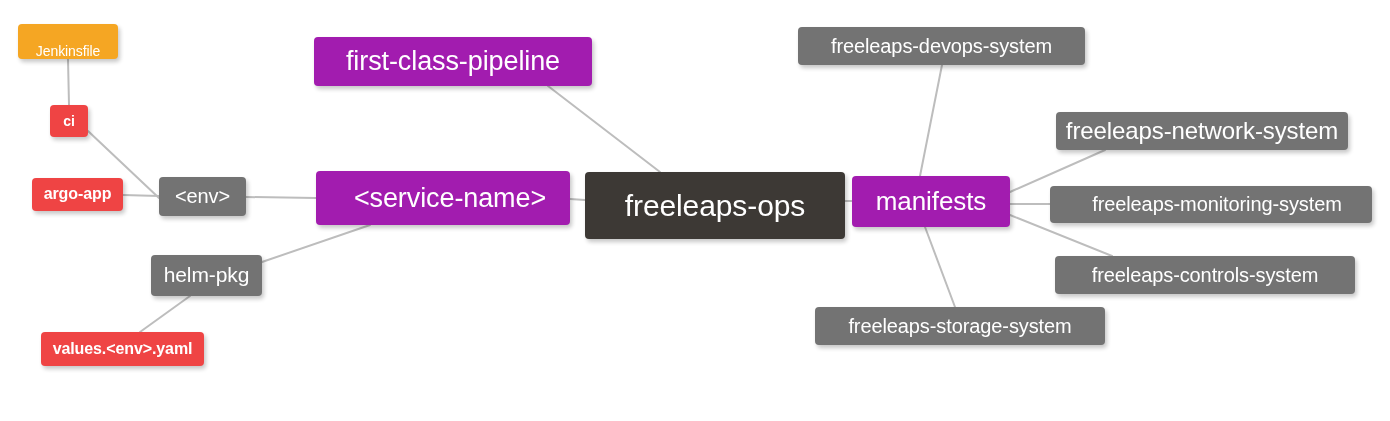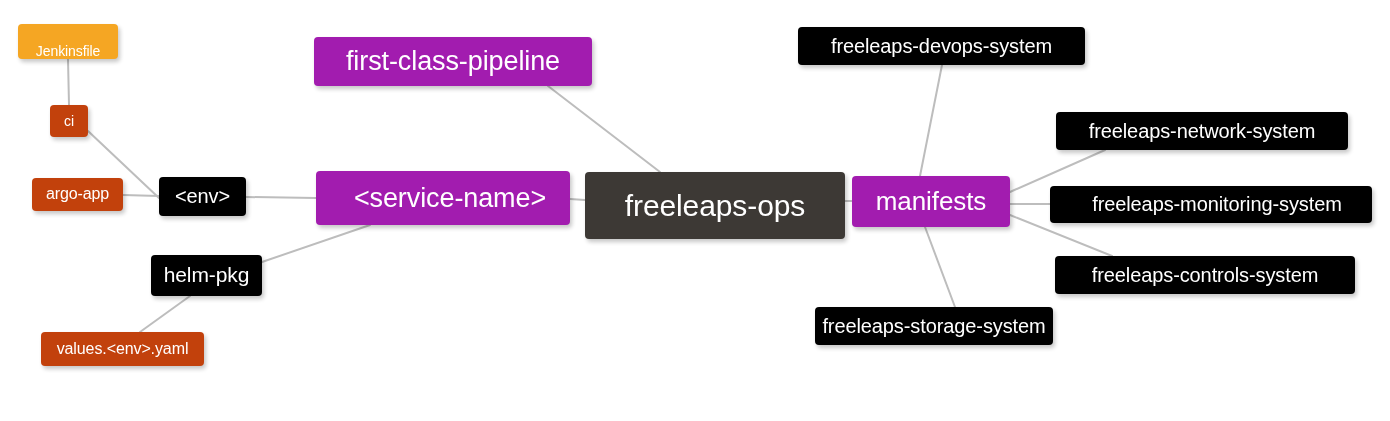--- a/index.html
+++ b/index.html
@@ -42,22 +42,22 @@
     z-index: 2;
     cursor: pointer;
     user-select: none;
   }
   .node-label {
     display: block;
     padding: 0 10px;
   }
   
   .c-orange { background: #f5a623; align-items: flex-end; }
-  .c-red    { background: #c2410c; }
-  .c-green  { background: #000000; }
+  .c-red    { background: #ef4444; font-weight: bold; }
+  .c-green  { background: #737373; }
   .c-blue   { background: #a21caf; }
   .c-dark   { background: #3d3935; }
 </style>
 </head>
 <body>
 
 <div id="canvas">
   <svg id="edge-layer" width="1390" height="421" viewBox="0 0 1390 421">
       <line x1="68" y1="59" x2="69" y2="105" stroke="#bdbdbd" stroke-width="2" stroke-linecap="round"></line>
       <line x1="88" y1="131" x2="159" y2="198" stroke="#bdbdbd" stroke-width="2" stroke-linecap="round"></line>
@@ -101,26 +101,26 @@
       </div>
       <div class="node c-dark" style="left: 585px; top: 172px; width: 260px; height: 67px; font-size: 30px;">
         <span class="node-label">freeleaps-ops</span>
       </div>
       <div class="node c-blue" style="left: 852px; top: 176px; width: 158px; height: 51px; font-size: 26px;">
         <span class="node-label">manifests</span>
       </div>
       <div class="node c-green" style="left: 798px; top: 27px; width: 287px; height: 38px; font-size: 20px;">
         <span class="node-label">freeleaps-devops-system</span>
       </div>
-      <div class="node c-green" style="left: 1056px; top: 112px; width: 292px; height: 38px; font-size: 20px;">
+      <div class="node c-green" style="left: 1056px; top: 112px; width: 292px; height: 38px; font-size: 24px;">
         <span class="node-label">freeleaps-network-system</span>
       </div>
       <div class="node c-green" style="left: 1050px; top: 186px; width: 322px; height: 37px; font-size: 20px; padding-left: 12px;">
         <span class="node-label">freeleaps-monitoring-system</span>
       </div>
       <div class="node c-green" style="left: 1055px; top: 256px; width: 300px; height: 38px; font-size: 20px;">
         <span class="node-label">freeleaps-controls-system</span>
       </div>
-      <div class="node c-green" style="left: 815px; top: 307px; width: 238px; height: 38px; font-size: 20px;">
+      <div class="node c-green" style="left: 815px; top: 307px; width: 290px; height: 38px; font-size: 20px;">
         <span class="node-label">freeleaps-storage-system</span>
       </div>
     </div>
 </div>
 
 </body></html>

